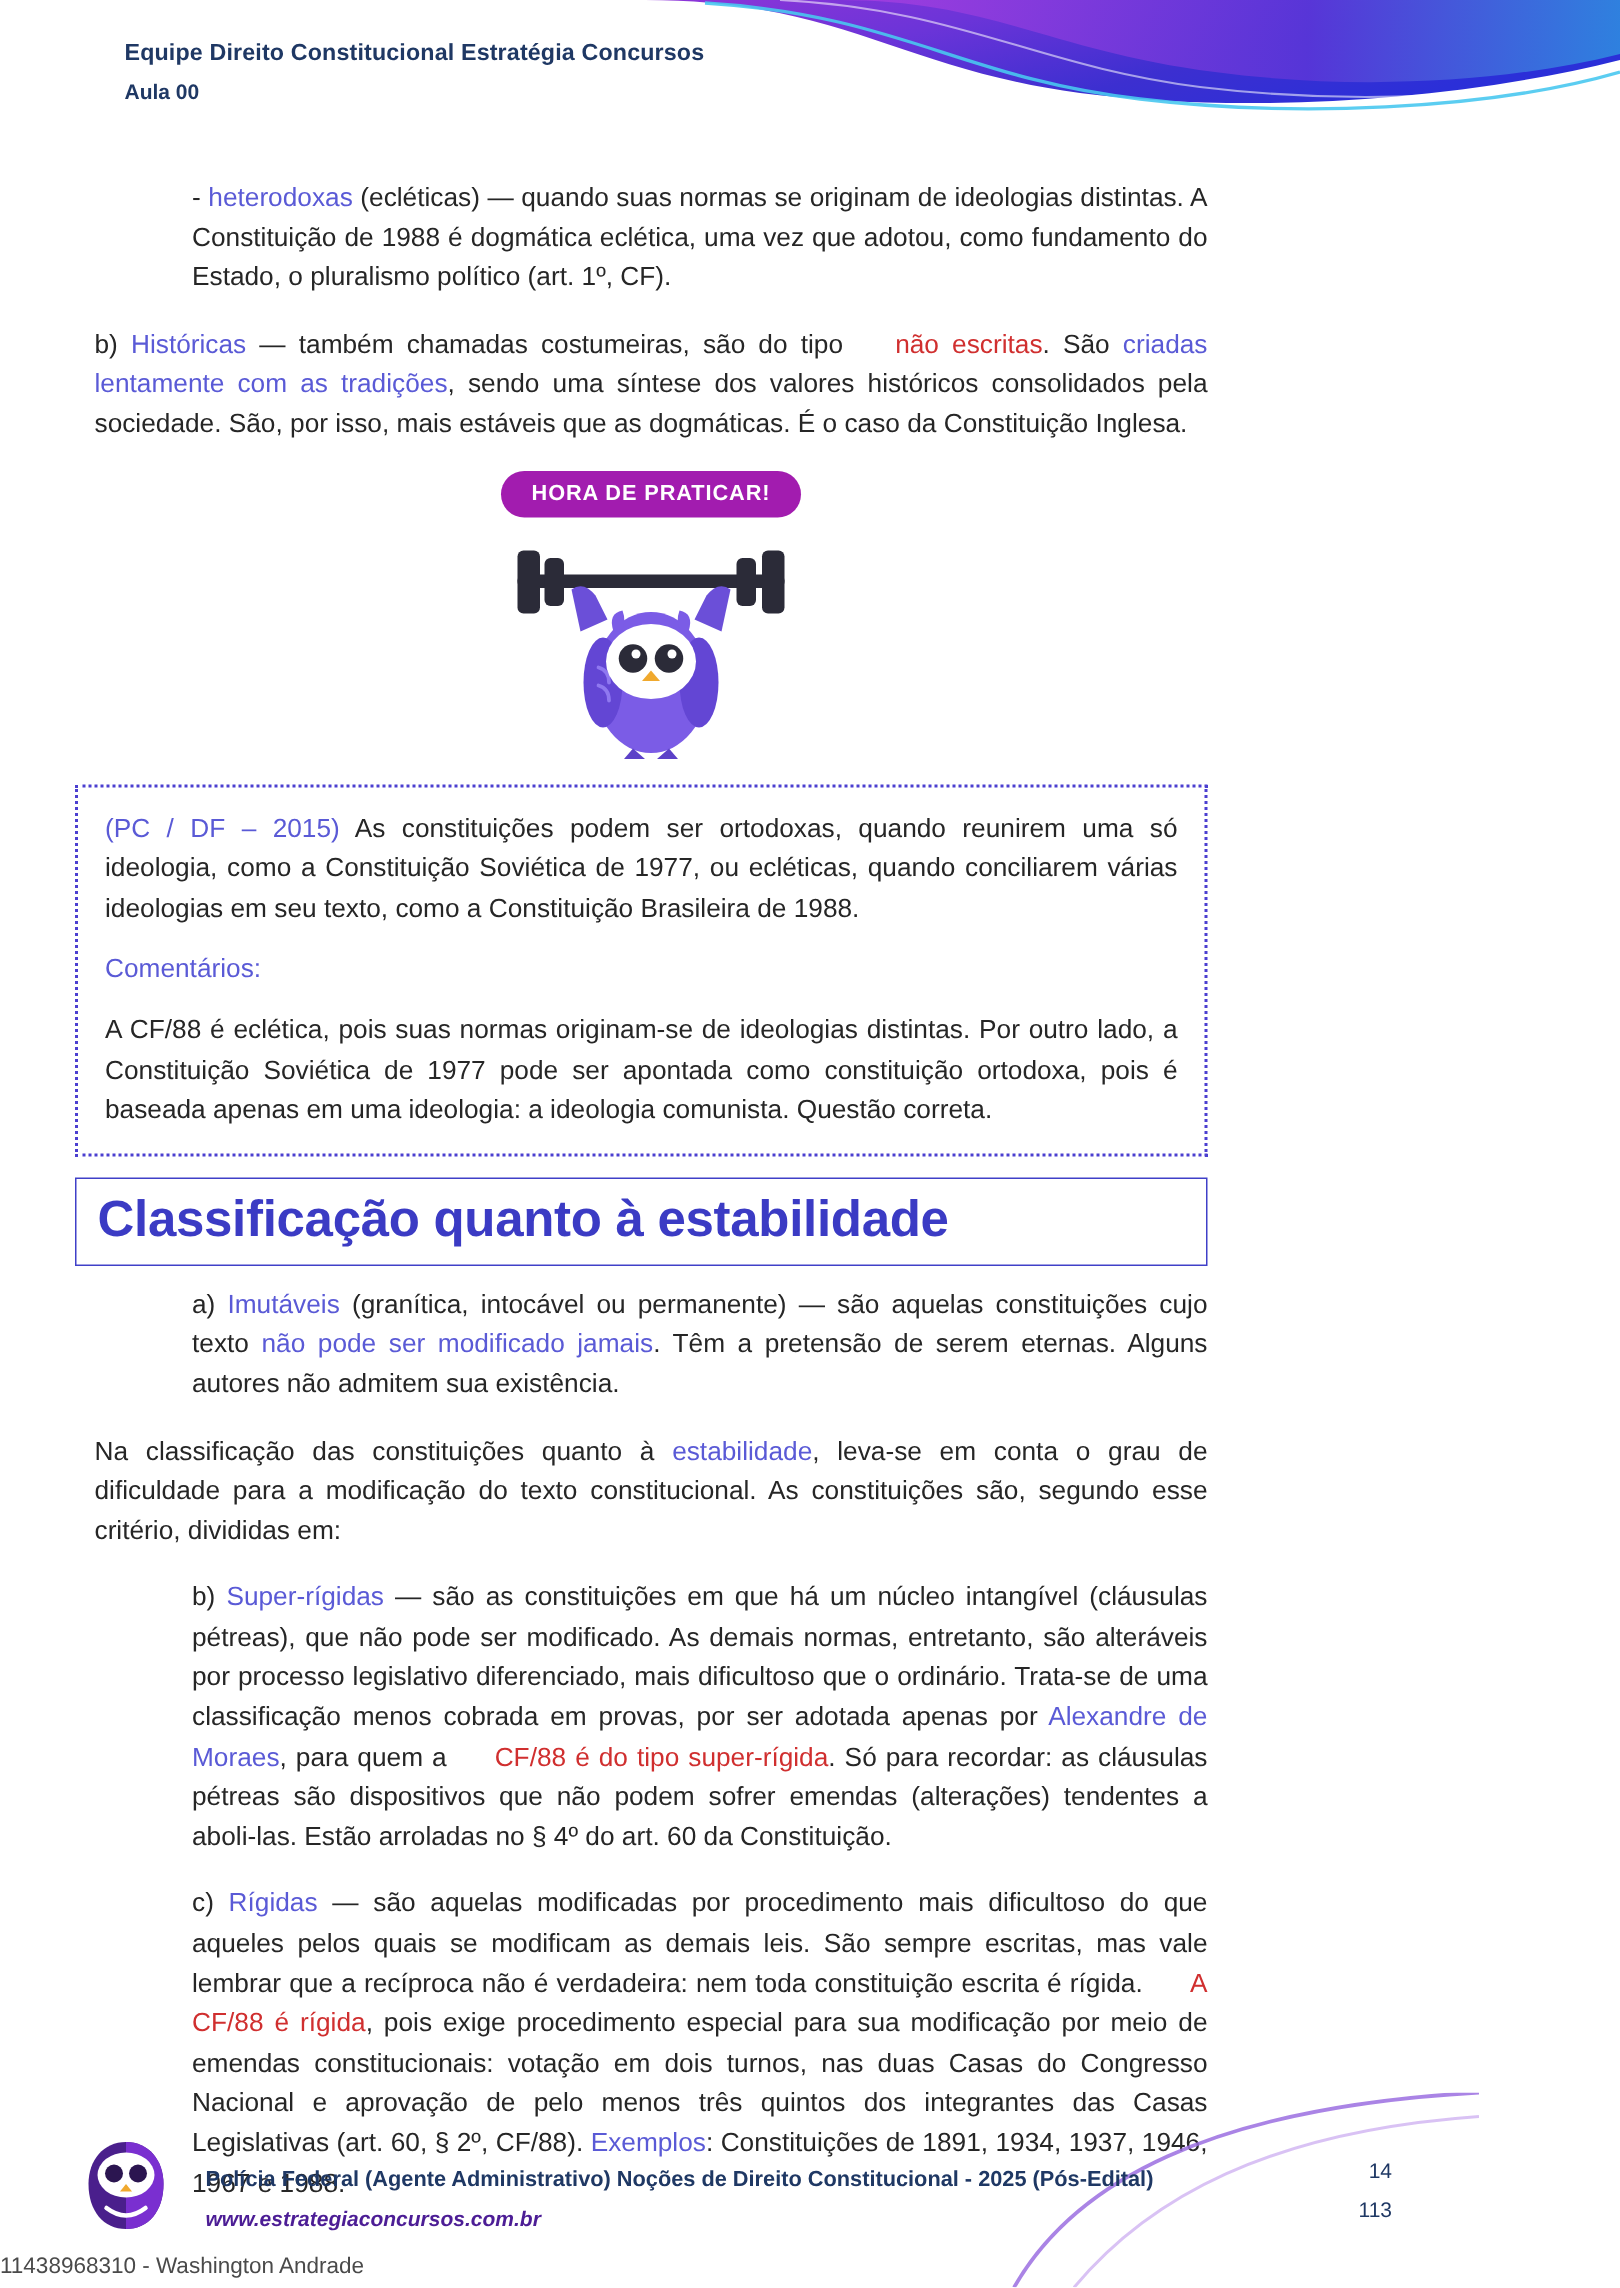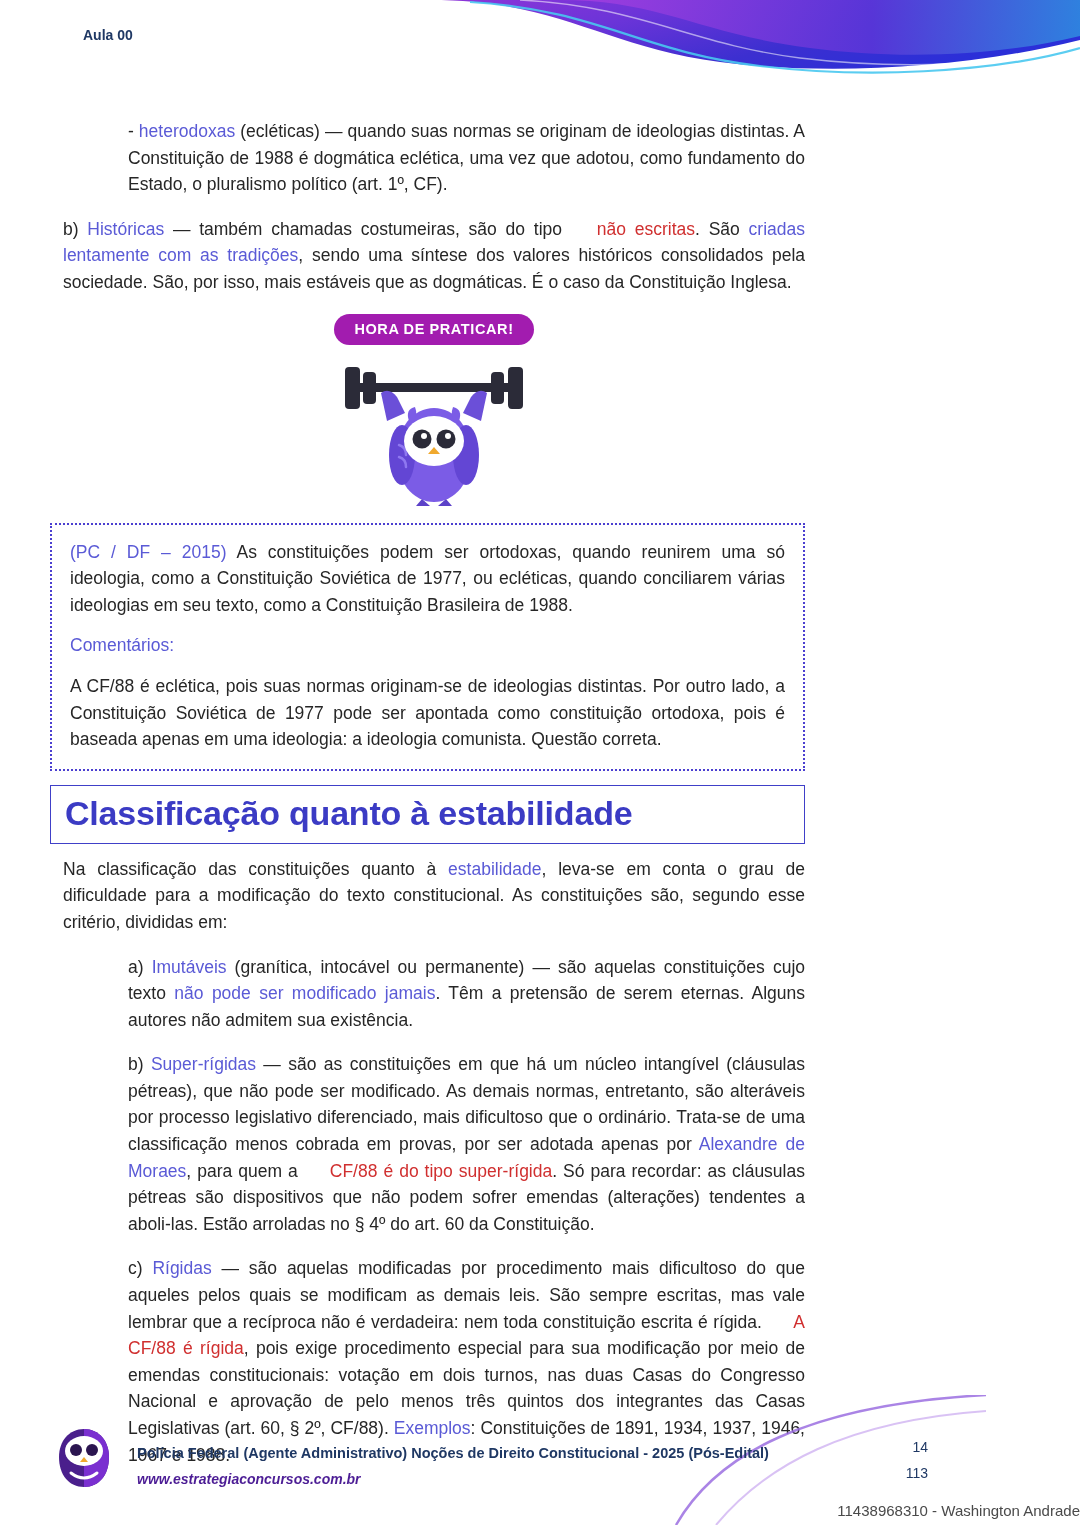--- a/index.html
+++ b/index.html
@@ -151,21 +151,21 @@
     text-align: right;
     font-size: 14px;
     color: #1f3864;
     line-height: 1.9;
   }
   .watermark {
     position: absolute;
     left: 0;
     bottom: 6px;
     width: 1080px;
-    text-align: right;
+    text-align: left;
     font-size: 15px;
     color: #4a4a4a;
   }
 </style>
 </head>
 <body>
 
 <div class="header-wave">
   <svg width="1080" height="96" viewBox="0 0 1080 96" xmlns="http://www.w3.org/2000/svg">
     <defs>
@@ -182,20 +182,21 @@
       </linearGradient>
     </defs>
     <path d="M430,0 C560,0 600,46 720,62 C820,75 960,70 1080,40 L1080,0 Z" fill="url(#gradTop)"></path>
     <path d="M560,0 C660,0 700,34 810,48 C900,60 1000,56 1080,36 L1080,0 Z" fill="url(#gradTop2)" opacity="0.85"></path>
     <path d="M470,2 C600,10 640,52 760,66 C860,78 990,74 1080,48" fill="none" stroke="#49c8f0" stroke-width="2.2" opacity="0.9"></path>
     <path d="M520,0 C640,6 690,44 800,58 C900,70 1010,66 1080,44" fill="none" stroke="#ffffff" stroke-width="1.4" opacity="0.55"></path>
   </svg>
 </div>
 
 <div class="header-text">
+  <div class="header-line1">Equipe Direito Constitucional Estratégia Concursos</div>
   <div class="header-line2">Aula 00</div>
 </div>
 
 <div class="content">
 
   <p class="para indent">
     <span>-</span>
     <span class="blue">heterodoxas</span><span> (ecléticas) — quando suas normas se originam de ideologias distintas. A Constituição de 1988 é dogmática eclética, uma vez que adotou, como fundamento do Estado, o pluralismo político (art. 1º, CF).</span>
   </p>
 
@@ -247,26 +248,26 @@
       <span class="blue">(PC / DF – 2015)</span><span> As constituições podem ser ortodoxas, quando reunirem uma só ideologia, como a Constituição Soviética de 1977, ou ecléticas, quando conciliarem várias ideologias em seu texto, como a Constituição Brasileira de 1988.</span>
     </p>
     <p class="para blue">Comentários:</p>
     <p class="para">A CF/88 é eclética, pois suas normas originam-se de ideologias distintas. Por outro lado, a Constituição Soviética de 1977 pode ser apontada como constituição ortodoxa, pois é baseada apenas em uma ideologia: a ideologia comunista. Questão correta.</p>
   </div>
 
   <div class="section-title">
     <h2>Classificação quanto à estabilidade</h2>
   </div>
 
+  <p class="para indent">
+    <span>a) </span><span class="blue">Imutáveis</span><span> (granítica, intocável ou permanente) — são aquelas constituições cujo texto </span><span class="blue">não pode ser modificado jamais</span><span>. Têm a pretensão de serem eternas. Alguns autores não admitem sua existência.</span>
+  </p>
+
   <p class="para full">
     <span>Na classificação das constituições quanto à </span><span class="blue">estabilidade</span><span>, leva-se em conta o grau de dificuldade para a modificação do texto constitucional. As constituições são, segundo esse critério, divididas em:</span>
-  </p>
-
-  <p class="para indent">
-    <span>a) </span><span class="blue">Imutáveis</span><span> (granítica, intocável ou permanente) — são aquelas constituições cujo texto </span><span class="blue">não pode ser modificado jamais</span><span>. Têm a pretensão de serem eternas. Alguns autores não admitem sua existência.</span>
   </p>
 
   <p class="para indent">
     <span>b) </span><span class="blue">Super-rígidas</span><span> — são as constituições em que há um núcleo intangível (cláusulas pétreas), que não pode ser modificado. As demais normas, entretanto, são alteráveis por processo legislativo diferenciado, mais dificultoso que o ordinário. Trata-se de uma classificação menos cobrada em provas, por ser adotada apenas por </span><span class="blue">Alexandre de Moraes</span><span>, para quem a </span><span class="red">CF/88 é do tipo super-rígida</span><span>. Só para recordar: as cláusulas pétreas são dispositivos que não podem sofrer emendas (alterações) tendentes a aboli-las. Estão arroladas no § 4º do art. 60 da Constituição.</span>
   </p>
 
   <p class="para indent">
     <span>c) </span><span class="blue">Rígidas</span><span> — são aquelas modificadas por procedimento mais dificultoso do que aqueles pelos quais se modificam as demais leis. São sempre escritas, mas vale lembrar que a recíproca não é verdadeira: nem toda constituição escrita é rígida. </span><span class="red">A CF/88 é rígida</span><span>, pois exige procedimento especial para sua modificação por meio de emendas constitucionais: votação em dois turnos, nas duas Casas do Congresso Nacional e aprovação de pelo menos três quintos dos integrantes das Casas Legislativas (art. 60, § 2º, CF/88). </span><span class="blue">Exemplos</span><span>: Constituições de 1891, 1934, 1937, 1946, 1967 e 1988.</span>
   </p>
 

